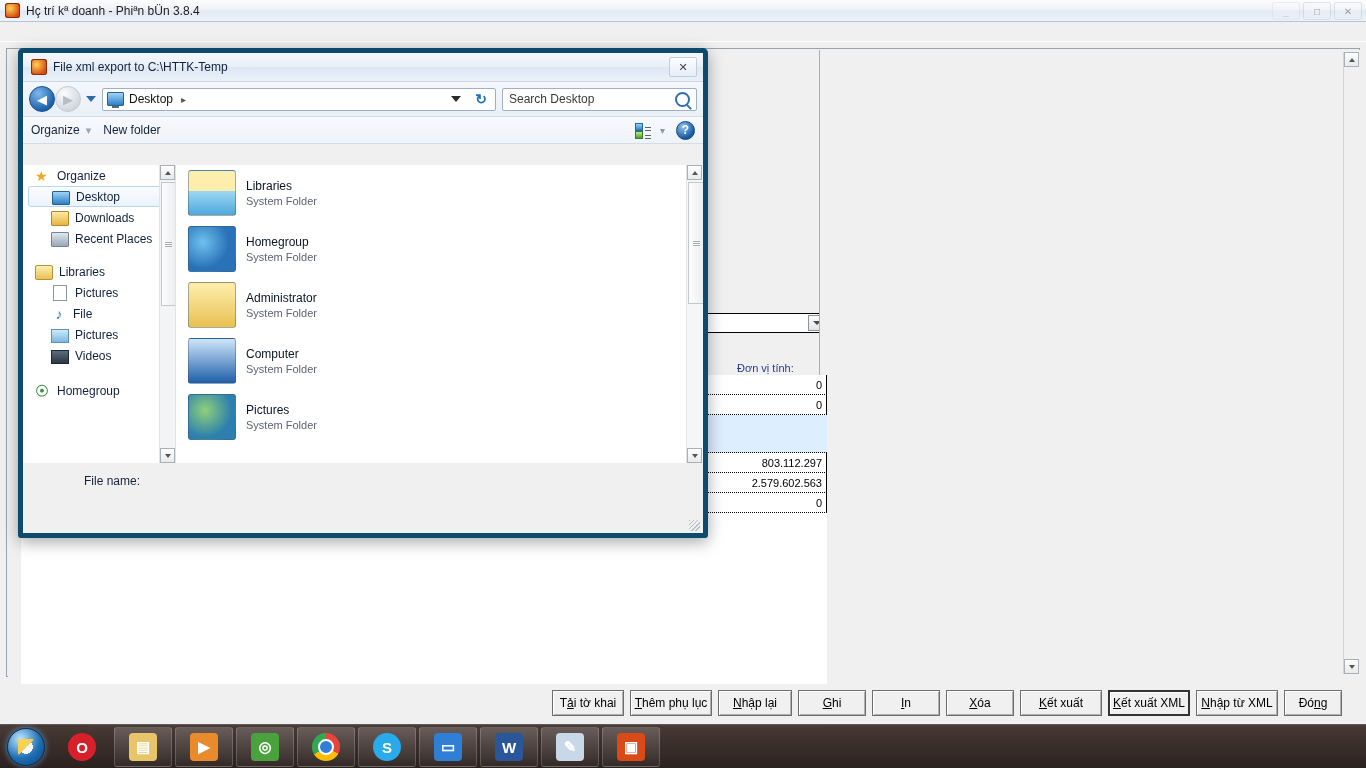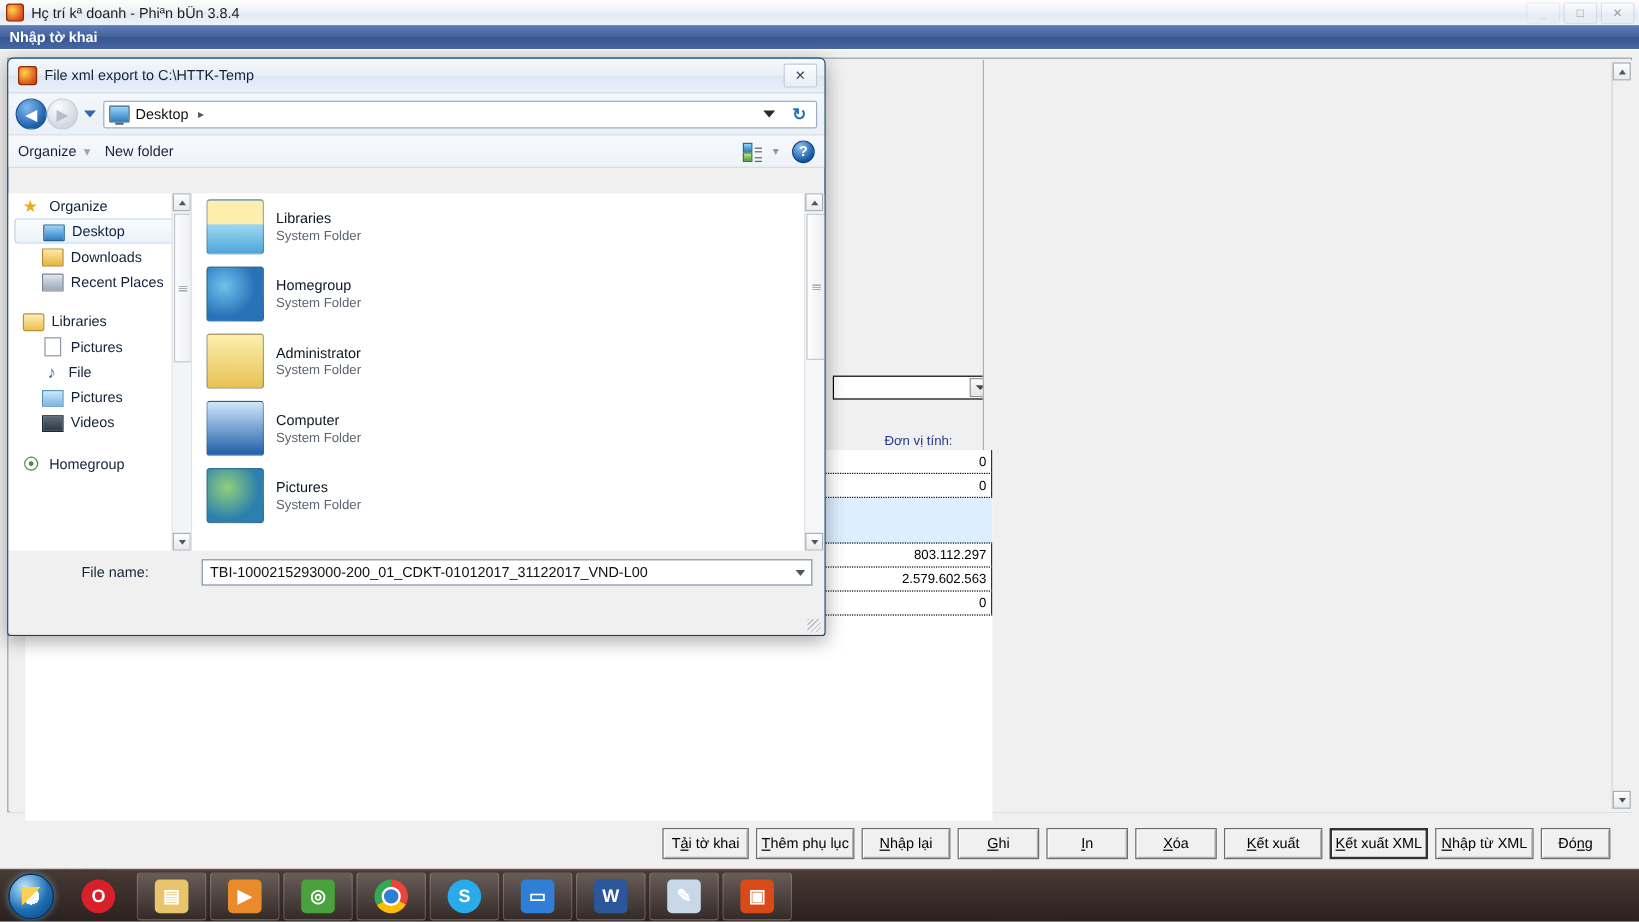--- a/index.html
+++ b/index.html
@@ -90,22 +90,22 @@
   
   #btnbar{position:absolute;left:0;top:684px;width:1366px;height:40px;background:#f0f0f0;}
   .abtn{position:absolute;top:6px;height:26px;background:#f0f0f0;
     border:1px solid #6d6d6d;box-sizing:border-box;font-size:12px;color:#000;
     display:flex;align-items:center;justify-content:center;
     box-shadow:inset 1px 1px 0 #fff, inset -1px -1px 0 #b0b0b0;}
   .abtn.focus{border:2px solid #333;box-shadow:inset 1px 1px 0 #fff;}
   .abtn u{text-decoration:underline;}
 
   
-  #dlg{position:absolute;left:6px;top:48px;width:680px;height:480px;
-    background:#f0f0f0;border:1px solid #0c4a6e;border-radius:5px 5px 3px 3px;
+  #dlg{position:absolute;left:18px;top:48px;width:680px;height:480px;
+    background:#f0f0f0;border:5px solid #0c4a6e;border-radius:5px 5px 3px 3px;
     box-shadow:0 4px 16px rgba(0,0,0,.35);overflow:hidden;}
   #dlg-title{height:28px;
     background:linear-gradient(to bottom,#f5f8fc 0%,#e9eff7 48%,#dde7f3 52%,#eaf1f9 100%);
     display:flex;align-items:center;border-bottom:1px solid #cdd7e4;position:relative;}
   #dlg-title .dicon{width:16px;height:16px;margin-left:8px;border-radius:3px;
     background:radial-gradient(circle at 35% 35%,#ffd24d,#d94a18 70%);
     box-shadow:inset 0 0 0 1px #8a2c08;}
   #dlg-title .dttl{margin-left:6px;font-size:12px;color:#11213a;}
   #dlg-close{position:absolute;right:6px;top:4px;width:26px;height:18px;
     border:1px solid #c2cedd;border-radius:2px;
@@ -177,21 +177,21 @@
   #file-pane{flex:1;height:100%;background:#fff;border-left:1px solid #dfe2e6;position:relative;overflow:hidden;}
   .fitem{display:flex;align-items:center;height:56px;padding-left:12px;}
   .fico{width:46px;height:44px;margin-right:10px;flex:none;position:relative;}
   .ftxt .fname{font-size:12px;color:#0b1622;}
   .ftxt .fsub{font-size:11px;color:#5c6470;margin-top:2px;}
   #file-scroll{position:absolute;right:0;top:0;width:16px;height:100%;background:#f5f6f8;border-left:1px solid #e2e4e7;}
   #file-thumb{position:absolute;left:1px;top:17px;width:14px;height:120px;
     background:linear-gradient(to right,#fdfdfd,#eceef1);border:1px solid #c3c8cf;
     display:flex;align-items:center;justify-content:center;}
   #dlg-fields{position:absolute;left:0;top:410px;width:680px;height:70px;background:#f0f0f0;}
-  .frow{display:flex;align-items:center;height:24px;margin-top:6px;gap:36px;}
+  .frow{display:flex;align-items:center;height:24px;margin-top:6px;}
   .flabel{width:125px;text-align:right;padding-right:8px;font-size:12px;color:#16233a;box-sizing:border-box;}
   .finput{flex:1;margin-right:10px;height:22px;background:#fff;border:1px solid #7e8fa3;
     display:flex;align-items:center;padding:0 6px;box-sizing:border-box;position:relative;font-size:12px;color:#111;}
   .finput.ro{background:#ececec;color:#3c3c3c;border-color:#a9b3bd;}
   .fdrop{position:absolute;right:5px;width:0;height:0;border-left:4px solid transparent;
     border-right:4px solid transparent;border-top:5px solid #555;}
   #dlg-grip{position:absolute;right:3px;bottom:2px;width:11px;height:11px;
     background:repeating-linear-gradient(135deg,#b7bec6 0 1px,transparent 1px 3px);}
 
   
@@ -230,21 +230,20 @@
   <div id="app-titlebar">
     <div class="app-icon"></div>
     <span class="ttl">Hç trí kª doanh - Phiªn bÜn 3.8.4</span>
     <div class="win-btns">
       <div class="wb dim">_</div>
       <div class="wb">□</div>
       <div class="wb">✕</div>
     </div>
   </div>
 
-  <div id="app-subtitle">Nhập tờ khai</div>
 
   <div id="app-client">
     <div id="form-area">
 
       <div id="form-left">
         <div class="blurtext" style="left:243px;top:12px;font-size:14px;">BẢNG CÂN ĐỐI KẾ TOÁN (Mẫu số B 01-DN)</div>
         <div class="blurtext" style="left:243px;top:41px;font-size:11px;font-weight:normal;">(Ban hành theo Thông tư số ... của Bộ Tài chính)</div>
         <div class="blurtext" style="left:243px;top:59px;font-size:11px;font-weight:normal;">Niên độ kế toán từ ngày ... đến ngày ...</div>
 
         <div id="form-combo">
@@ -365,20 +364,24 @@
   <div id="dlg-nav">
     <div class="navcircle">◀</div>
     <div class="navcircle dis">▶</div>
     <div class="dropcaret"></div>
     <div id="addrbar">
       <div class="pcicon"></div>
       <span class="crumb">Desktop</span>
       <span class="crumbsep">▸</span>
       <div class="addrdrop"></div>
       <span id="refresh">↻</span>
+    </div>
+    <div id="searchbox">
+      <span class="sph">Search Desktop</span>
+      <span class="magnifier"></span>
     </div>
   </div>
 
   <div id="dlg-toolbar">
     <span class="titem">Organize</span>
     <span class="tsep">▾</span>
     <span class="titem">New folder</span>
     <span class="viewicon">
       <span class="vr">
           <i class="vsq"></i>
@@ -497,24 +500,20 @@
         <div class="sb-btn sb-down">
             <i class="tri-dn"></i>
           </div>
       </div>
     </div>
   </div>
 
   <div id="dlg-fields">
     <div class="frow">
       <span class="flabel">File name:</span>
-      <div class="finput">
-        <span>TBI-1000215293000-200_01_CDKT-01012017_31122017_VND-L00</span>
-        <i class="fdrop"></i>
-      </div>
     </div>
   </div>
 
   <div id="dlg-grip"></div>
 </div>
 
 <div id="taskbar">
   <div id="startorb">
     <div class="orb">
         <span class="flag"></span>

